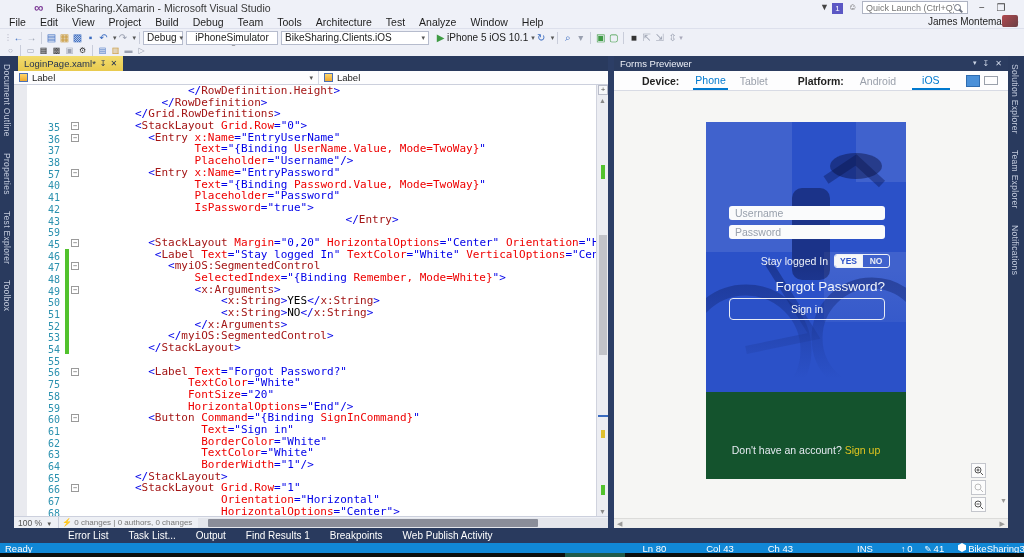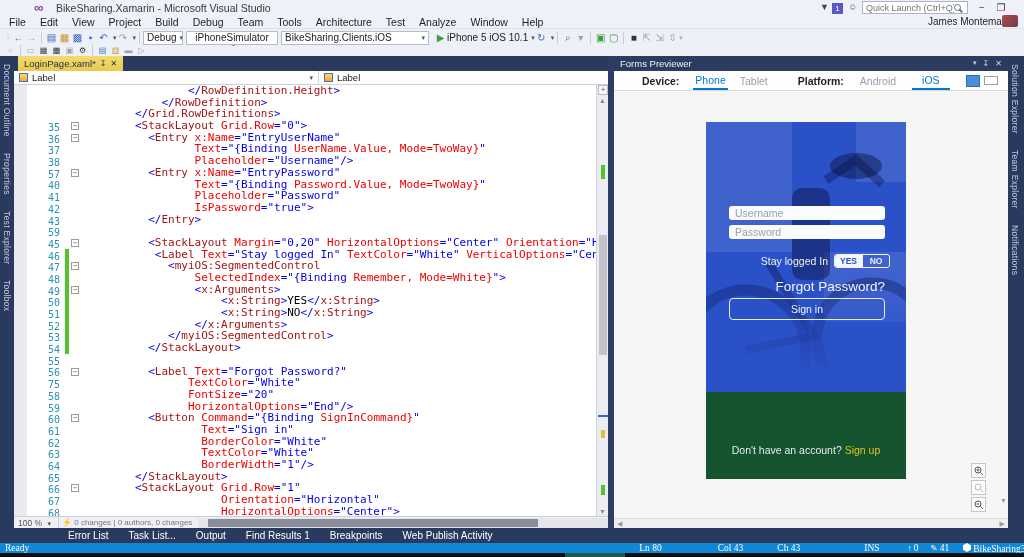--- a/index.html
+++ b/index.html
@@ -73,21 +73,21 @@
   .seg.on { background:#f6f7f9; color:#2b51c8; }
   .seg.off { color:#e8ecf5; border-left:1px solid #eef1f8; }
   #signin-btn { position:absolute; left:23px; top:176px; width:156px; height:22px; border:1px solid #e8ecf5; border-radius:4px; color:#f0f4fa; font-size:10.5px; text-align:center; line-height:21px; }
   .zoombtn { position:absolute; right:22px; width:15px; height:15px; background:#fcfcfc; border:1px solid #c4c6cc; display:flex; align-items:center; justify-content:center; }
   #pv-hscroll { left:0; top:462px; width:394px; height:10px; background:#efefed; border-top:1px solid #dcdcda; color:#9a9a98; font-size:7px; display:flex; justify-content:space-between; align-items:center; padding:0 3px; }
   #pv-vscroll { left:384px; top:35px; width:10px; height:427px; color:#9a9a98; font-size:7px; }
 
   
   #bottom-tabs { left:0; top:528px; width:1024px; height:15px; background:#293a5e; display:flex; align-items:center; padding-left:60px; gap:4px; }
   .btab { color:#fff; font-size:10px; padding:1px 8px; }
-  #statusbar { left:0; top:543px; width:1024px; height:10px; background:#1188d6; color:#fff; font-size:9.5px; display:flex; align-items:center;font-family:Liberation Serif, serif; }
+  #statusbar { left:0; top:543px; width:1024px; height:10px; background:#1188d6; color:#fff; font-size:9.5px; display:flex; align-items:center; }
   #statusbar > * { flex:none; }
   #taskbar { left:0; top:553px; width:1024px; height:4px; background:#0b0f0d; }
   .sico { display:inline-block; margin:0 2px; font-size:8.5px; }
 </style>
 </head>
 <body>
 
 <div class="abs" id="titlebar">
   <div class="abs" style="left:34px;top:1px;"><span class="vslogo">∞</span></div>
   <div class="abs title-text" style="left:56px;top:2px;">BikeSharing.Xamarin - Microsoft Visual Studio</div>
@@ -216,21 +216,21 @@
         <div class="cl"><span class="bpm"></span><span class="ln">36</span><span class="chg"></span><span class="foldc"></span><span class="ct" style="padding-left: 79.44px;"><span class="s-p">&lt;/</span><span class="s-e">RowDefinition</span><span class="s-p">&gt;</span></span></div>
         <div class="cl"><span class="bpm"></span><span class="ln">37</span><span class="chg"></span><span class="foldc"></span><span class="ct" style="padding-left: 52.96px;"><span class="s-p">&lt;/</span><span class="s-e">Grid.RowDefinitions</span><span class="s-p">&gt;</span></span></div>
         <div class="cl"><span class="bpm"></span><span class="ln">38</span><span class="chg"></span><span class="foldc"><span class="foldbox">−</span></span><span class="ct" style="padding-left: 52.96px;"><span class="s-p">&lt;</span><span class="s-e">StackLayout</span><span class="s-t"> </span><span class="s-a">Grid.Row</span><span class="s-p">=</span><span class="s-v">"0"</span><span class="s-p">&gt;</span></span></div>
         <div class="cl"><span class="bpm"></span><span class="ln">57</span><span class="chg"></span><span class="foldc"><span class="foldbox">−</span></span><span class="ct" style="padding-left: 66.2px;"><span class="s-p">&lt;</span><span class="s-e">Entry</span><span class="s-t"> </span><span class="s-a">x:Name</span><span class="s-p">=</span><span class="s-v">"EntryUserName"</span></span></div>
         <div class="cl"><span class="bpm"></span><span class="ln">40</span><span class="chg"></span><span class="foldc"></span><span class="ct" style="padding-left: 112.54px;"><span class="s-a">Text</span><span class="s-p">=</span><span class="s-v">"{Binding </span><span class="s-a">UserName.Value, Mode=TwoWay}</span><span class="s-v">"</span></span></div>
         <div class="cl"><span class="bpm"></span><span class="ln">41</span><span class="chg"></span><span class="foldc"></span><span class="ct" style="padding-left: 112.54px;"><span class="s-a">Placeholder</span><span class="s-p">=</span><span class="s-v">"Username"</span><span class="s-p">/&gt;</span></span></div>
         <div class="cl"><span class="bpm"></span><span class="ln">42</span><span class="chg"></span><span class="foldc"><span class="foldbox">−</span></span><span class="ct" style="padding-left: 66.2px;"><span class="s-p">&lt;</span><span class="s-e">Entry</span><span class="s-t"> </span><span class="s-a">x:Name</span><span class="s-p">=</span><span class="s-v">"EntryPassword"</span></span></div>
         <div class="cl"><span class="bpm"></span><span class="ln">43</span><span class="chg"></span><span class="foldc"></span><span class="ct" style="padding-left: 112.54px;"><span class="s-a">Text</span><span class="s-p">=</span><span class="s-v">"{Binding </span><span class="s-a">Password.Value, Mode=TwoWay}</span><span class="s-v">"</span></span></div>
         <div class="cl"><span class="bpm"></span><span class="ln">59</span><span class="chg"></span><span class="foldc"></span><span class="ct" style="padding-left: 112.54px;"><span class="s-a">Placeholder</span><span class="s-p">=</span><span class="s-v">"Password"</span></span></div>
         <div class="cl"><span class="bpm"></span><span class="ln">45</span><span class="chg"></span><span class="foldc"></span><span class="ct" style="padding-left: 112.54px;"><span class="s-a">IsPassword</span><span class="s-p">=</span><span class="s-v">"true"</span><span class="s-p">&gt;</span></span></div>
-        <div class="cl"><span class="bpm"></span><span class="ln">46</span><span class="chg"></span><span class="foldc"></span><span class="ct" style="padding-left: 66.2px;"><span class="s-p">&lt;/</span><span class="s-e">Entry</span><span class="s-p">&gt;</span></span></div>
+        <div class="cl"><span class="bpm"></span><span class="ln">46</span><span class="chg"></span><span class="foldc"></span><span class="ct" style="padding-left: 66.2px; text-align: center;"><span class="s-p">&lt;/</span><span class="s-e">Entry</span><span class="s-p">&gt;</span></span></div>
         <div class="cl"><span class="bpm"></span><span class="ln">47</span><span class="chg"></span><span class="foldc"></span><span class="ct" style="padding-left: 0px;"></span></div>
         <div class="cl"><span class="bpm"></span><span class="ln">48</span><span class="chg"></span><span class="foldc"><span class="foldbox">−</span></span><span class="ct" style="padding-left: 66.2px;"><span class="s-p">&lt;</span><span class="s-e">StackLayout</span><span class="s-t"> </span><span class="s-a">Margin</span><span class="s-p">=</span><span class="s-v">"0,20"</span><span class="s-t"> </span><span class="s-a">HorizontalOptions</span><span class="s-p">=</span><span class="s-v">"Center"</span><span class="s-t"> </span><span class="s-a">Orientation</span><span class="s-p">=</span><span class="s-v">"Hor</span></span></div>
         <div class="cl"><span class="bpm"></span><span class="ln">49</span><span class="chg on"></span><span class="foldc"></span><span class="ct" style="padding-left: 72.82px;"><span class="s-p">&lt;</span><span class="s-e">Label</span><span class="s-t"> </span><span class="s-a">Text</span><span class="s-p">=</span><span class="s-v">"Stay logged In"</span><span class="s-t"> </span><span class="s-a">TextColor</span><span class="s-p">=</span><span class="s-v">"White"</span><span class="s-t"> </span><span class="s-a">VerticalOptions</span><span class="s-p">=</span><span class="s-v">"Cente</span></span></div>
         <div class="cl"><span class="bpm"></span><span class="ln">50</span><span class="chg on"></span><span class="foldc"><span class="foldbox">−</span></span><span class="ct" style="padding-left: 86.06px;"><span class="s-p">&lt;</span><span class="s-e">myiOS:SegmentedControl</span></span></div>
         <div class="cl"><span class="bpm"></span><span class="ln">51</span><span class="chg on"></span><span class="foldc"></span><span class="ct" style="padding-left: 112.54px;"><span class="s-a">SelectedIndex</span><span class="s-p">=</span><span class="s-v">"{Binding </span><span class="s-a">Remember, Mode=White}</span><span class="s-v">"</span><span class="s-p">&gt;</span></span></div>
         <div class="cl"><span class="bpm"></span><span class="ln">52</span><span class="chg on"></span><span class="foldc"><span class="foldbox">−</span></span><span class="ct" style="padding-left: 112.54px;"><span class="s-p">&lt;</span><span class="s-e">x:Arguments</span><span class="s-p">&gt;</span></span></div>
         <div class="cl"><span class="bpm"></span><span class="ln">53</span><span class="chg on"></span><span class="foldc"></span><span class="ct" style="padding-left: 139.02px;"><span class="s-p">&lt;</span><span class="s-e">x:String</span><span class="s-p">&gt;</span><span class="s-t">YES</span><span class="s-p">&lt;/</span><span class="s-e">x:String</span><span class="s-p">&gt;</span></span></div>
         <div class="cl"><span class="bpm"></span><span class="ln">54</span><span class="chg on"></span><span class="foldc"></span><span class="ct" style="padding-left: 139.02px;"><span class="s-p">&lt;</span><span class="s-e">x:String</span><span class="s-p">&gt;</span><span class="s-t">NO</span><span class="s-p">&lt;/</span><span class="s-e">x:String</span><span class="s-p">&gt;</span></span></div>
         <div class="cl"><span class="bpm"></span><span class="ln">55</span><span class="chg on"></span><span class="foldc"></span><span class="ct" style="padding-left: 112.54px;"><span class="s-p">&lt;/</span><span class="s-e">x:Arguments</span><span class="s-p">&gt;</span></span></div>
         <div class="cl"><span class="bpm"></span><span class="ln">56</span><span class="chg on"></span><span class="foldc"></span><span class="ct" style="padding-left: 86.06px;"><span class="s-p">&lt;/</span><span class="s-e">myiOS:SegmentedControl</span><span class="s-p">&gt;</span></span></div>
@@ -395,21 +395,21 @@
       <span class="btab">Output</span>
       <span class="btab">Find Results 1</span>
       <span class="btab">Breakpoints</span>
       <span class="btab">Web Publish Activity</span>
     </div>
 </div>
 
 <div class="abs" id="statusbar">
   <span style="padding-left:5px;">Ready</span>
   <span style="margin-left:610px;">Ln 80</span>
-  <span style="margin-left:56px;">Col 43</span>
+  <span style="margin-left:40px;">Col 43</span>
   <span style="margin-left:34px;">Ch 43</span>
   <span style="margin-left:64px;">INS</span>
   <span style="margin-left:26px;"><span class="sico">↑</span><span>0</span></span>
   <span style="margin-left:10px;"><span class="sico">✎</span><span>41</span></span>
   <span style="margin-left:12px;">
     <svg class="sico" width="8" height="9" viewBox="0 0 8 9">
         <path d="M4 0 L8 2.2 L8 6.8 L4 9 L0 6.8 L0 2.2 Z" fill="#fff"></path>
       </svg><span>BikeSharing360</span>
   </span>
 

